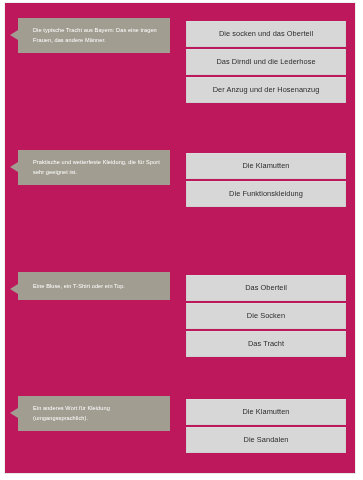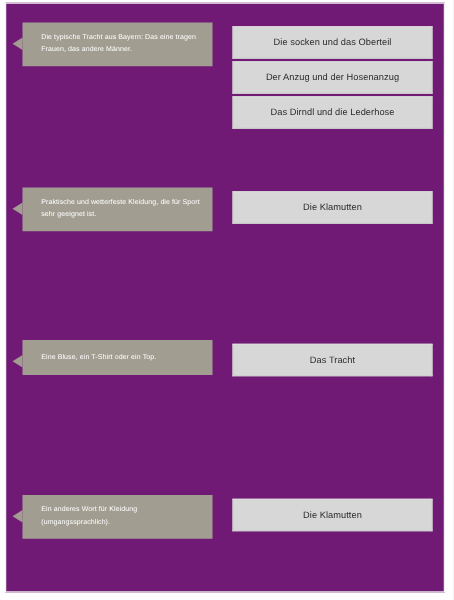--- a/index.html
+++ b/index.html
@@ -14,21 +14,21 @@
     font-family: "Liberation Sans", sans-serif;
     -webkit-font-smoothing: antialiased;
   }
 
   .quiz-card {
     position: absolute;
     left: 4px;
     top: 2px;
     width: 352px;
     height: 472px;
-    background: #701a75;
+    background: #be185d;
     border: 1px solid #f1f1ef;
     border-right: 1px solid #ececeb;
     border-bottom: 1px solid #e7e7e6;
     box-sizing: border-box;
   }
 
   .quiz-list {
     position: absolute;
     left: 0;
     top: 0;
@@ -117,55 +117,59 @@
 
     <div class="quiz-item q0">
       <div class="prompt-wrap">
         <div class="prompt-bubble two-line">
           <span class="prompt-tail"></span>
           <span>Die typische Tracht aus Bayern: Das eine tragen Frauen, das andere Männer.</span>
         </div>
       </div>
       <div class="answers">
         <button class="answer-btn">Die socken und das Oberteil</button>
+        <button class="answer-btn">Das Dirndl und die Lederhose</button>
         <button class="answer-btn">Der Anzug und der Hosenanzug</button>
-        <button class="answer-btn">Das Dirndl und die Lederhose</button>
       </div>
     </div>
 
     <div class="quiz-item q1">
       <div class="prompt-wrap">
         <div class="prompt-bubble two-line">
           <span class="prompt-tail"></span>
           <span>Praktische und wetterfeste Kleidung, die für Sport sehr geeignet ist.</span>
         </div>
       </div>
       <div class="answers">
         <button class="answer-btn">Die Klamutten</button>
+        <button class="answer-btn">Die Funktionskleidung</button>
       </div>
     </div>
 
     <div class="quiz-item q2">
       <div class="prompt-wrap">
         <div class="prompt-bubble one-line">
           <span class="prompt-tail"></span>
           <span>Eine Bluse, ein T-Shirt oder ein Top.</span>
         </div>
       </div>
       <div class="answers">
+        <button class="answer-btn">Das Oberteil</button>
+        <button class="answer-btn">Die Socken</button>
         <button class="answer-btn">Das Tracht</button>
       </div>
     </div>
 
     <div class="quiz-item q3">
       <div class="prompt-wrap">
         <div class="prompt-bubble two-line">
           <span class="prompt-tail"></span>
           <span>Ein anderes Wort für Kleidung (umgangssprachlich).</span>
         </div>
       </div>
       <div class="answers">
         <button class="answer-btn">Die Klamutten</button>
+        <button class="answer-btn">Die Sandalen</button>
       </div>
     </div>
 
   </div>
 </div>
 
 </body></html>

